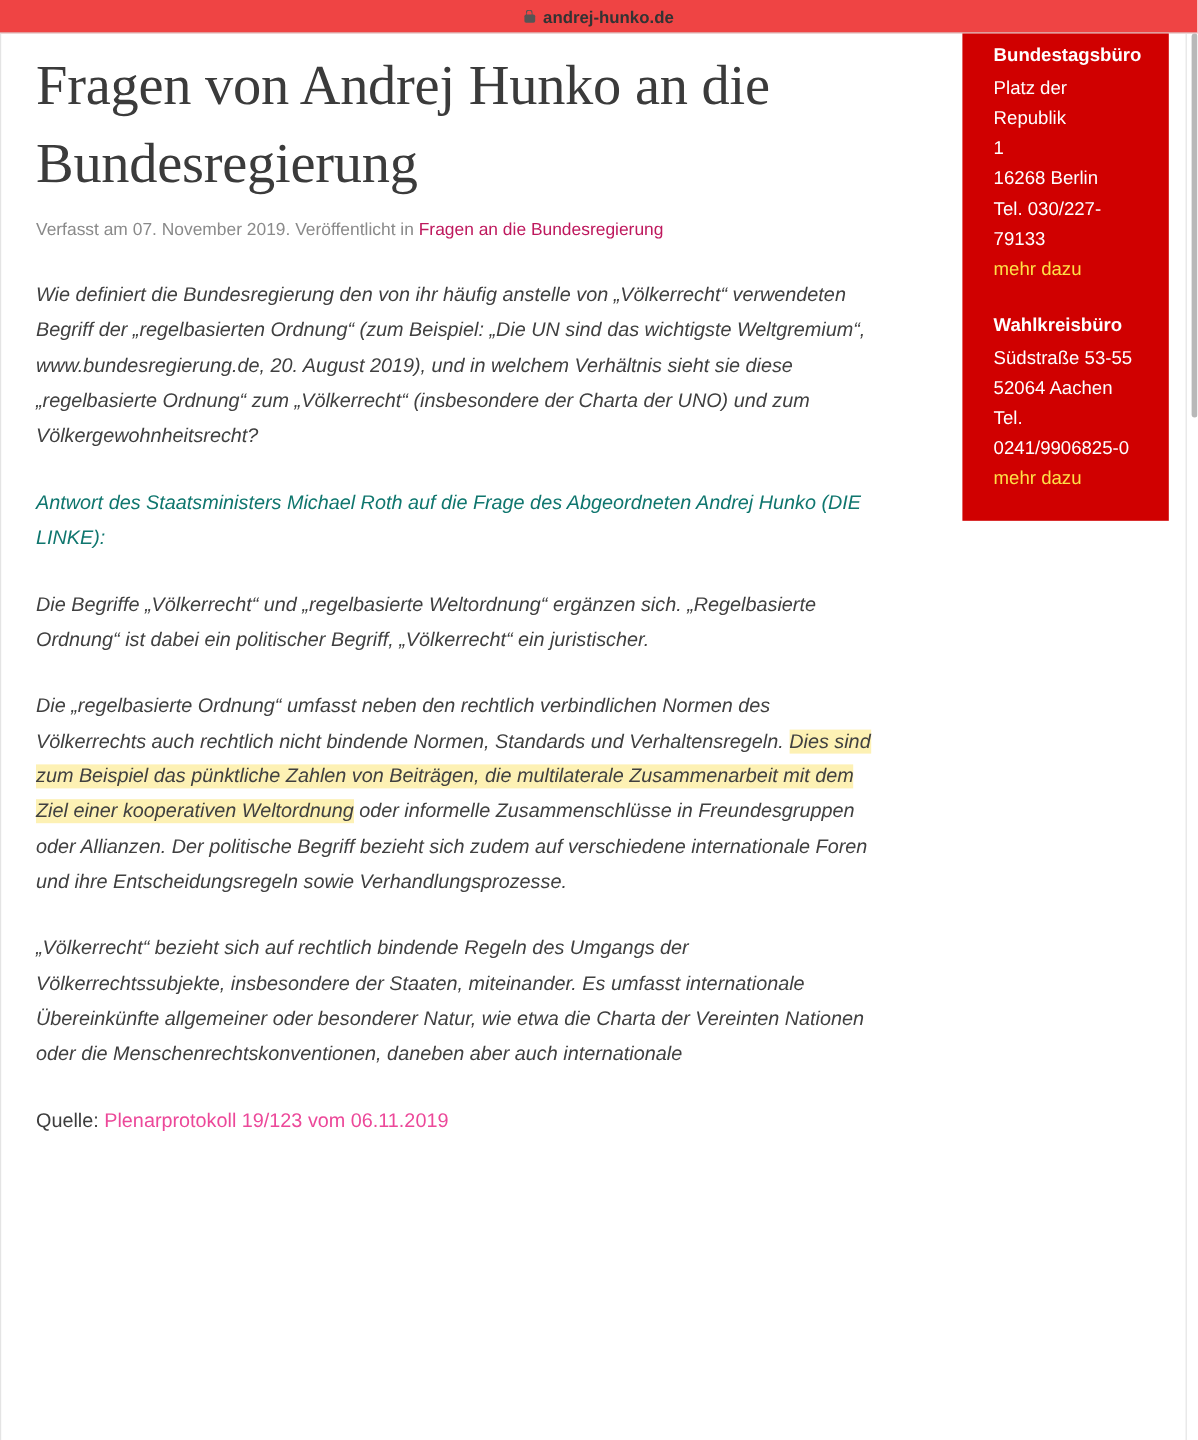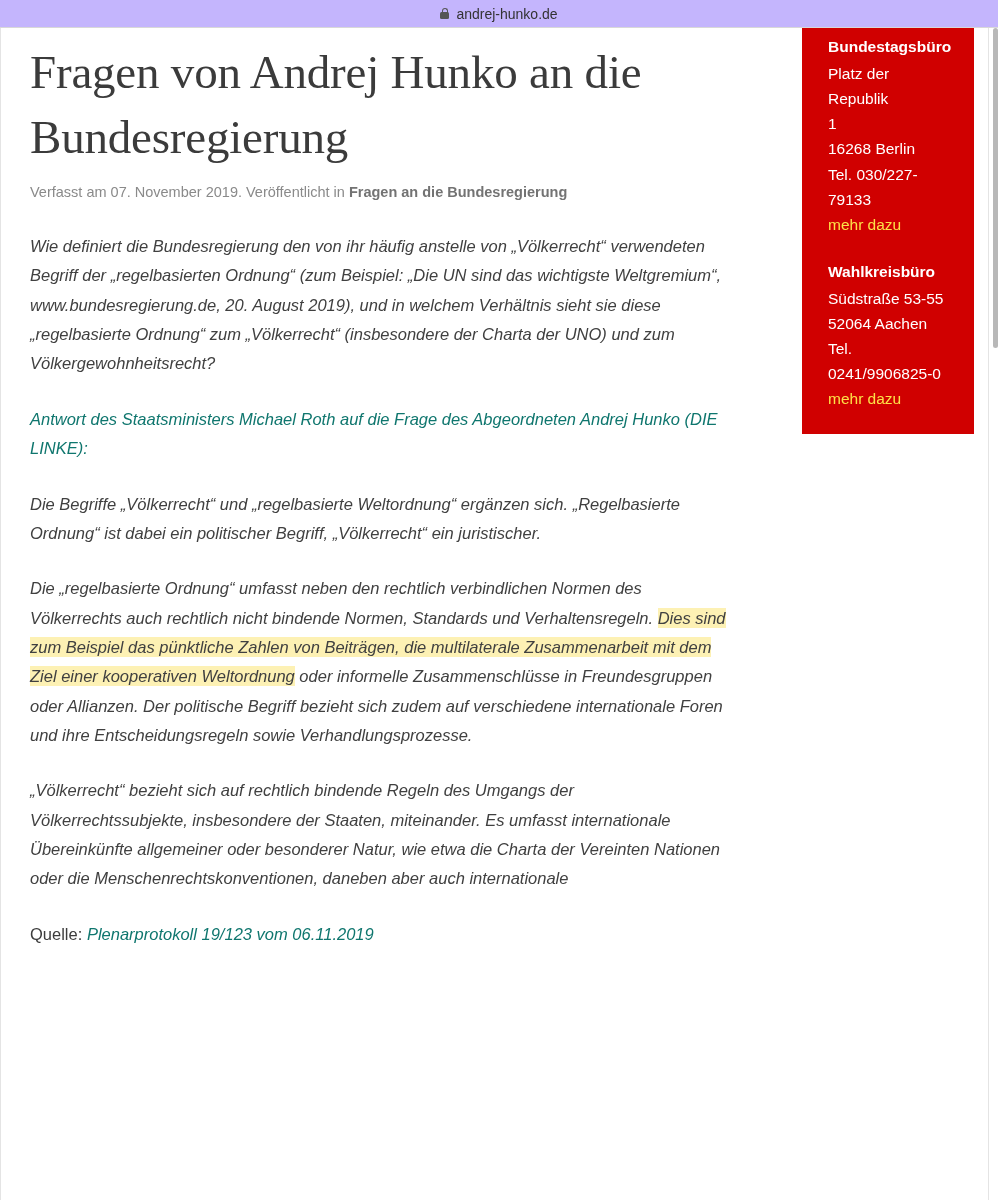--- a/index.html
+++ b/index.html
@@ -5,26 +5,27 @@
   * { box-sizing: border-box; }
   html, body {
     margin: 0; padding: 0;
     width: 998px; height: 1200px;
     background: #ffffff;
     font-family: "Liberation Sans", sans-serif;
     overflow: hidden;
   }
   .browser-chrome {
     height: 28px;
-    background: #c4b5fd;
+    background: #ef4444;
     border-bottom: 1px solid #d8d8d8;
     display: flex;
     align-items: center;
     justify-content: center;
     position: relative;
+    font-weight: bold;
   }
   .url-wrap {
     display: flex;
     align-items: center;
     gap: 7px;
     font-size: 14px;
     color: #333;
   }
   .lock-icon {
     display: inline-block;
@@ -76,23 +77,22 @@
     color: #4a4a4a;
     margin: 0 0 26px 0;
   }
   .meta {
     font-size: 14.5px;
     color: #8a8a8a;
     margin-bottom: 30px;
     line-height: 1.4;
   }
   .meta a {
-    color: #737373;
+    color: #be185d;
     text-decoration: none;
-    font-weight: bold;
   }
   p.body {
     font-size: 16.5px;
     line-height: 1.78;
     color: #404040;
     margin: 0 0 26px 0;
     font-style: italic;
   }
   p.italic {
     font-style: italic;
@@ -103,21 +103,21 @@
     padding: 1px 0;
     box-decoration-break: clone;
     -webkit-box-decoration-break: clone;
   }
   .quelle {
     font-size: 16.5px;
     line-height: 1.78;
     color: #3d3d3d;
     margin: 0;
   }
-  .quelle a { color: #0f766e; text-decoration: none; font-style: italic; }
+  .quelle a { color: #ec4899; text-decoration: none; }
   .sidebar {
     position: absolute;
     right: 24px;
     top: -10px;
     width: 172px;
     background: #d00000;
     color: #ffffff;
     padding: 16px 22px 22px 26px;
     font-size: 15.5px;
     line-height: 1.62;

